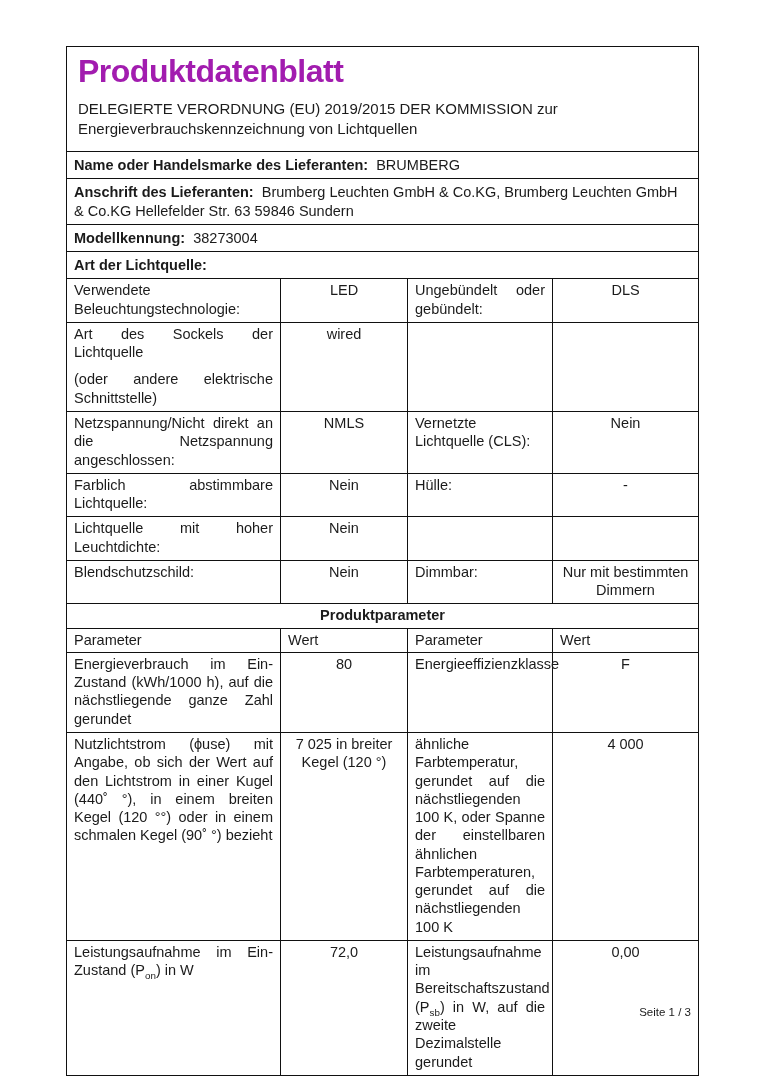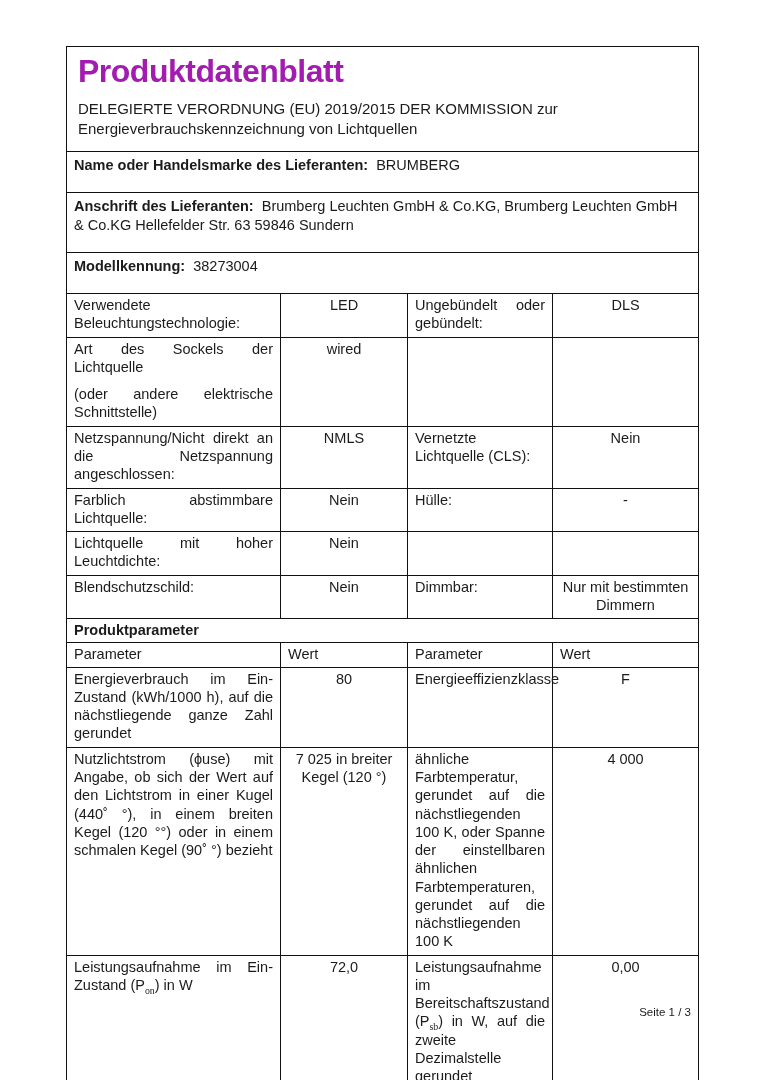--- a/index.html
+++ b/index.html
@@ -31,31 +31,31 @@
   td.title-cell{padding:8px 11px 12px 11px;}
   h1.doc-title{
     margin:0 0 10px 0;
     font-size:32px;
     line-height:1.05;
     font-weight:bold;
     letter-spacing:-0.5px;
   }
   p.doc-subtitle{margin:0;font-size:15px;line-height:1.35;}
 
-  td.kv-cell{padding-top:4px;padding-bottom:18px;}
+  td.kv-cell{padding-top:4px;padding-bottom:4px;}
   .lbl{font-weight:bold;}
 
   td.param{text-align:justify;margin-top:48px;}
   td.value{text-align:center;}
-  td.section{font-weight:bold;padding-top:2px;padding-bottom:3px;}
+  td.section{text-align:center;font-weight:bold;padding-top:2px;padding-bottom:3px;}
   td.colhead{padding-top:2px;padding-bottom:3px;}
 
   .para + .para{margin-top:9px;}
 
-  sub{font-size:0.68em;line-height:0;font-family:Liberation Serif, serif;}
+  sub{font-size:0.68em;line-height:0;}
 
   .footer{
     position:absolute;
     right:73px;top:1006px;
     font-size:11.5px;color:#1b1b1b;
   }
 </style>
 </head>
 <body>
 
@@ -75,20 +75,23 @@
         </td>
       </tr>
     <tr>
           <td class="kv-cell" colspan="4"><span class="lbl">Name oder Handelsmarke des Lieferanten:</span>&nbsp; BRUMBERG</td>
         </tr>
         <tr>
           <td class="kv-cell" colspan="4"><span class="lbl">Anschrift des Lieferanten:</span>&nbsp; Brumberg Leuchten GmbH &amp; Co.KG, Brumberg Leuchten GmbH &amp; Co.KG Hellefelder Str. 63 59846 Sundern</td>
         </tr>
         <tr>
           <td class="kv-cell" colspan="4"><span class="lbl">Modellkennung:</span>&nbsp; 38273004</td>
+        </tr>
+        <tr>
+          <td class="kv-cell" colspan="4"><span class="lbl">Art der Lichtquelle:</span></td>
         </tr>
         <tr>
           <td class="param">
             <div class="para">Verwendete Beleuchtungstechnologie:</div>
           </td>
           <td class="value">LED</td>
           <td class="param">
             <div class="para">Ungebündelt oder gebündelt:</div>
           </td>
           <td class="value">DLS</td>

